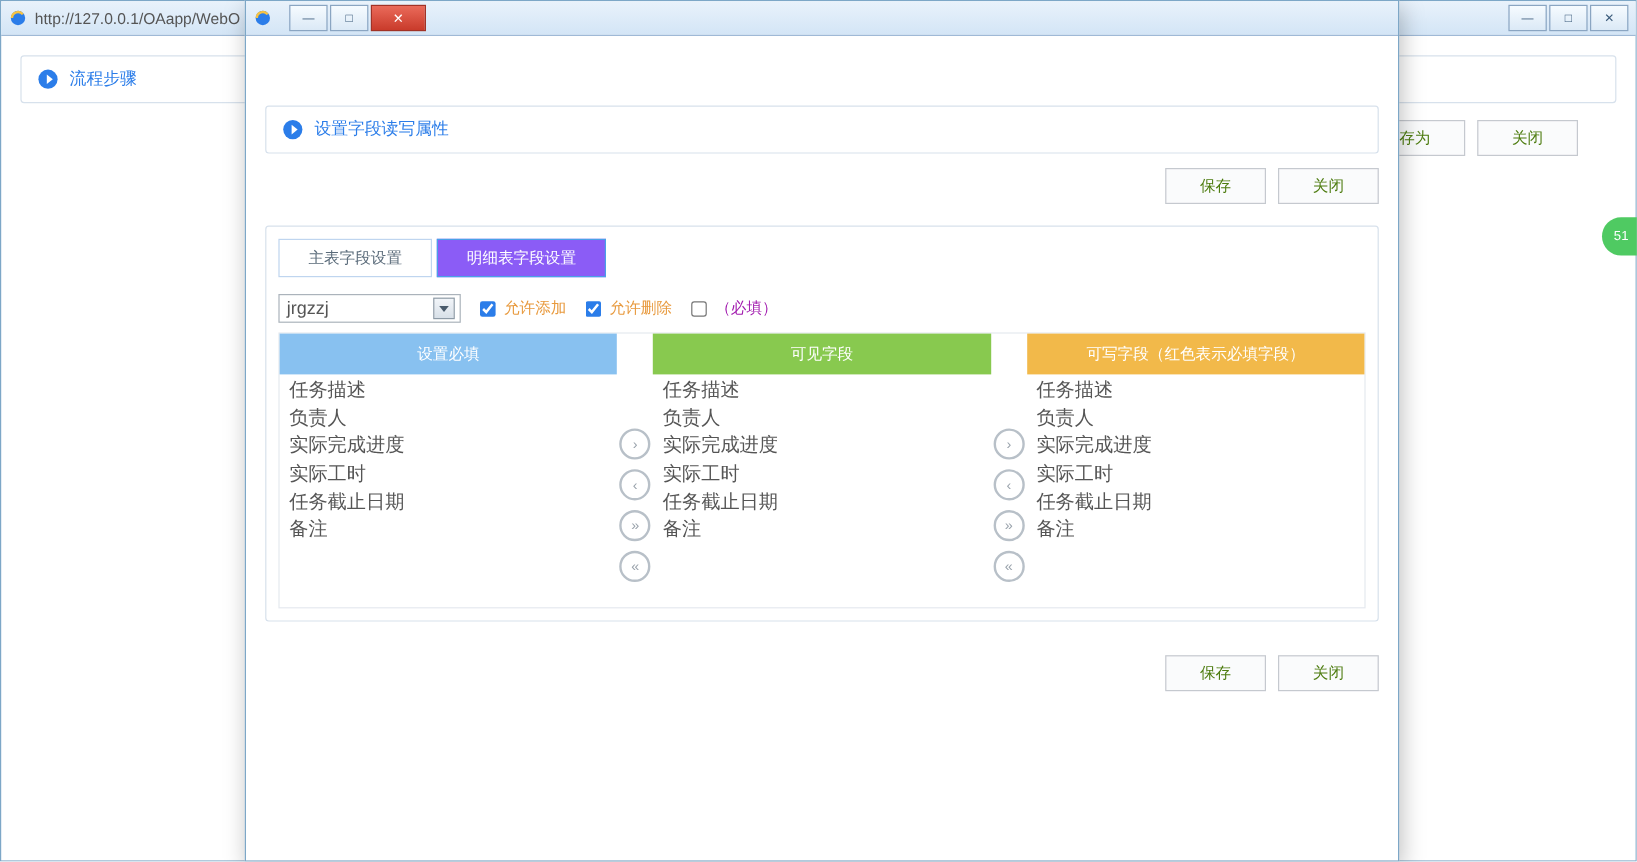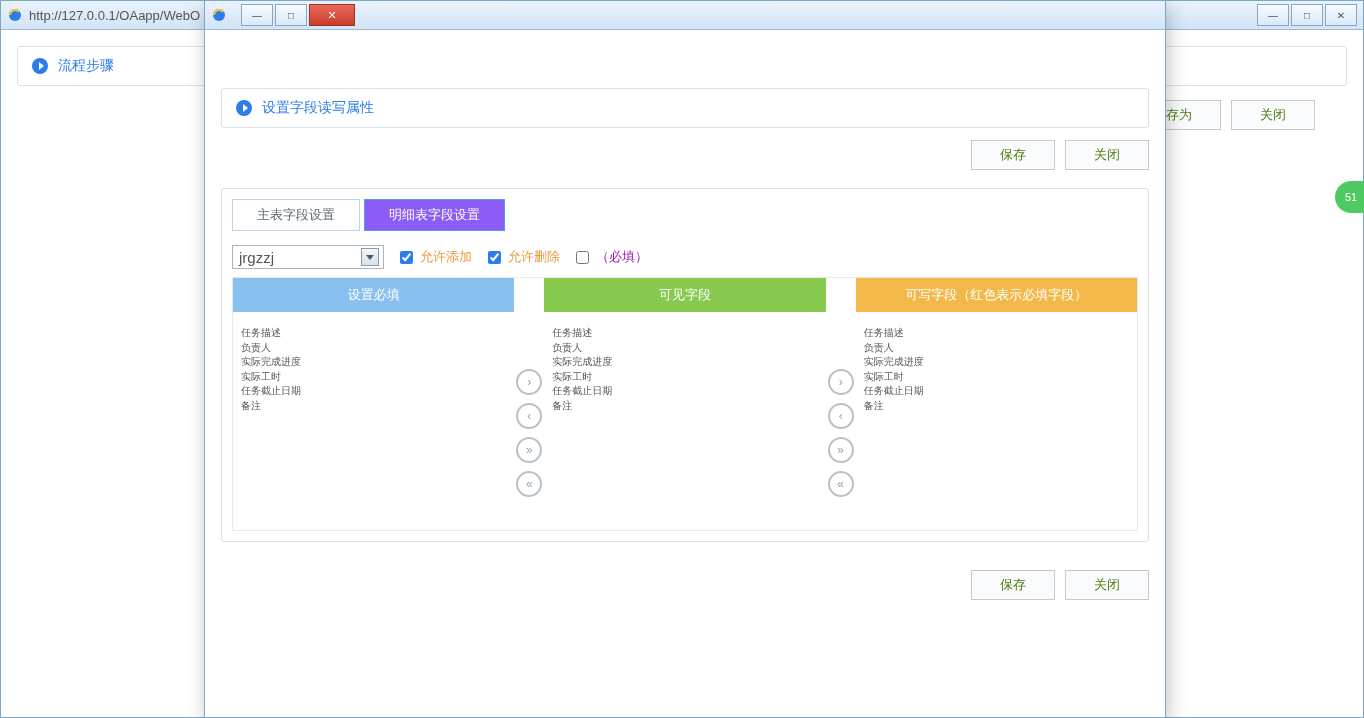--- a/index.html
+++ b/index.html
@@ -152,22 +152,22 @@
   border: 1px solid #e5e9ef;
 }
 .col-head {
   text-align:center; padding: 8px 4px; font-size: 13px;
 }
 .col-head.blue { background:#88c1f0; color:#fff; }
 .col-head.green { background:#88c94f; color:#fff; }
 .col-head.orange { background:#f2b94a; color:#fff; }
 .listbox {
   height: 190px; overflow:auto;
-  padding: 14px 8px;
-  font-size: 10px;
+  padding: 2px 8px;
+  font-size: 16px;
   color:#555;
 }
 .listbox div { line-height: 1.45; cursor: default; }
 .mover {
   display:flex; flex-direction:column; gap:8px;
   align-items:center; justify-content:center;
   padding-top: 24px;
 }
 .mbtn {
   width:22px; height:22px; border-radius:50%;

